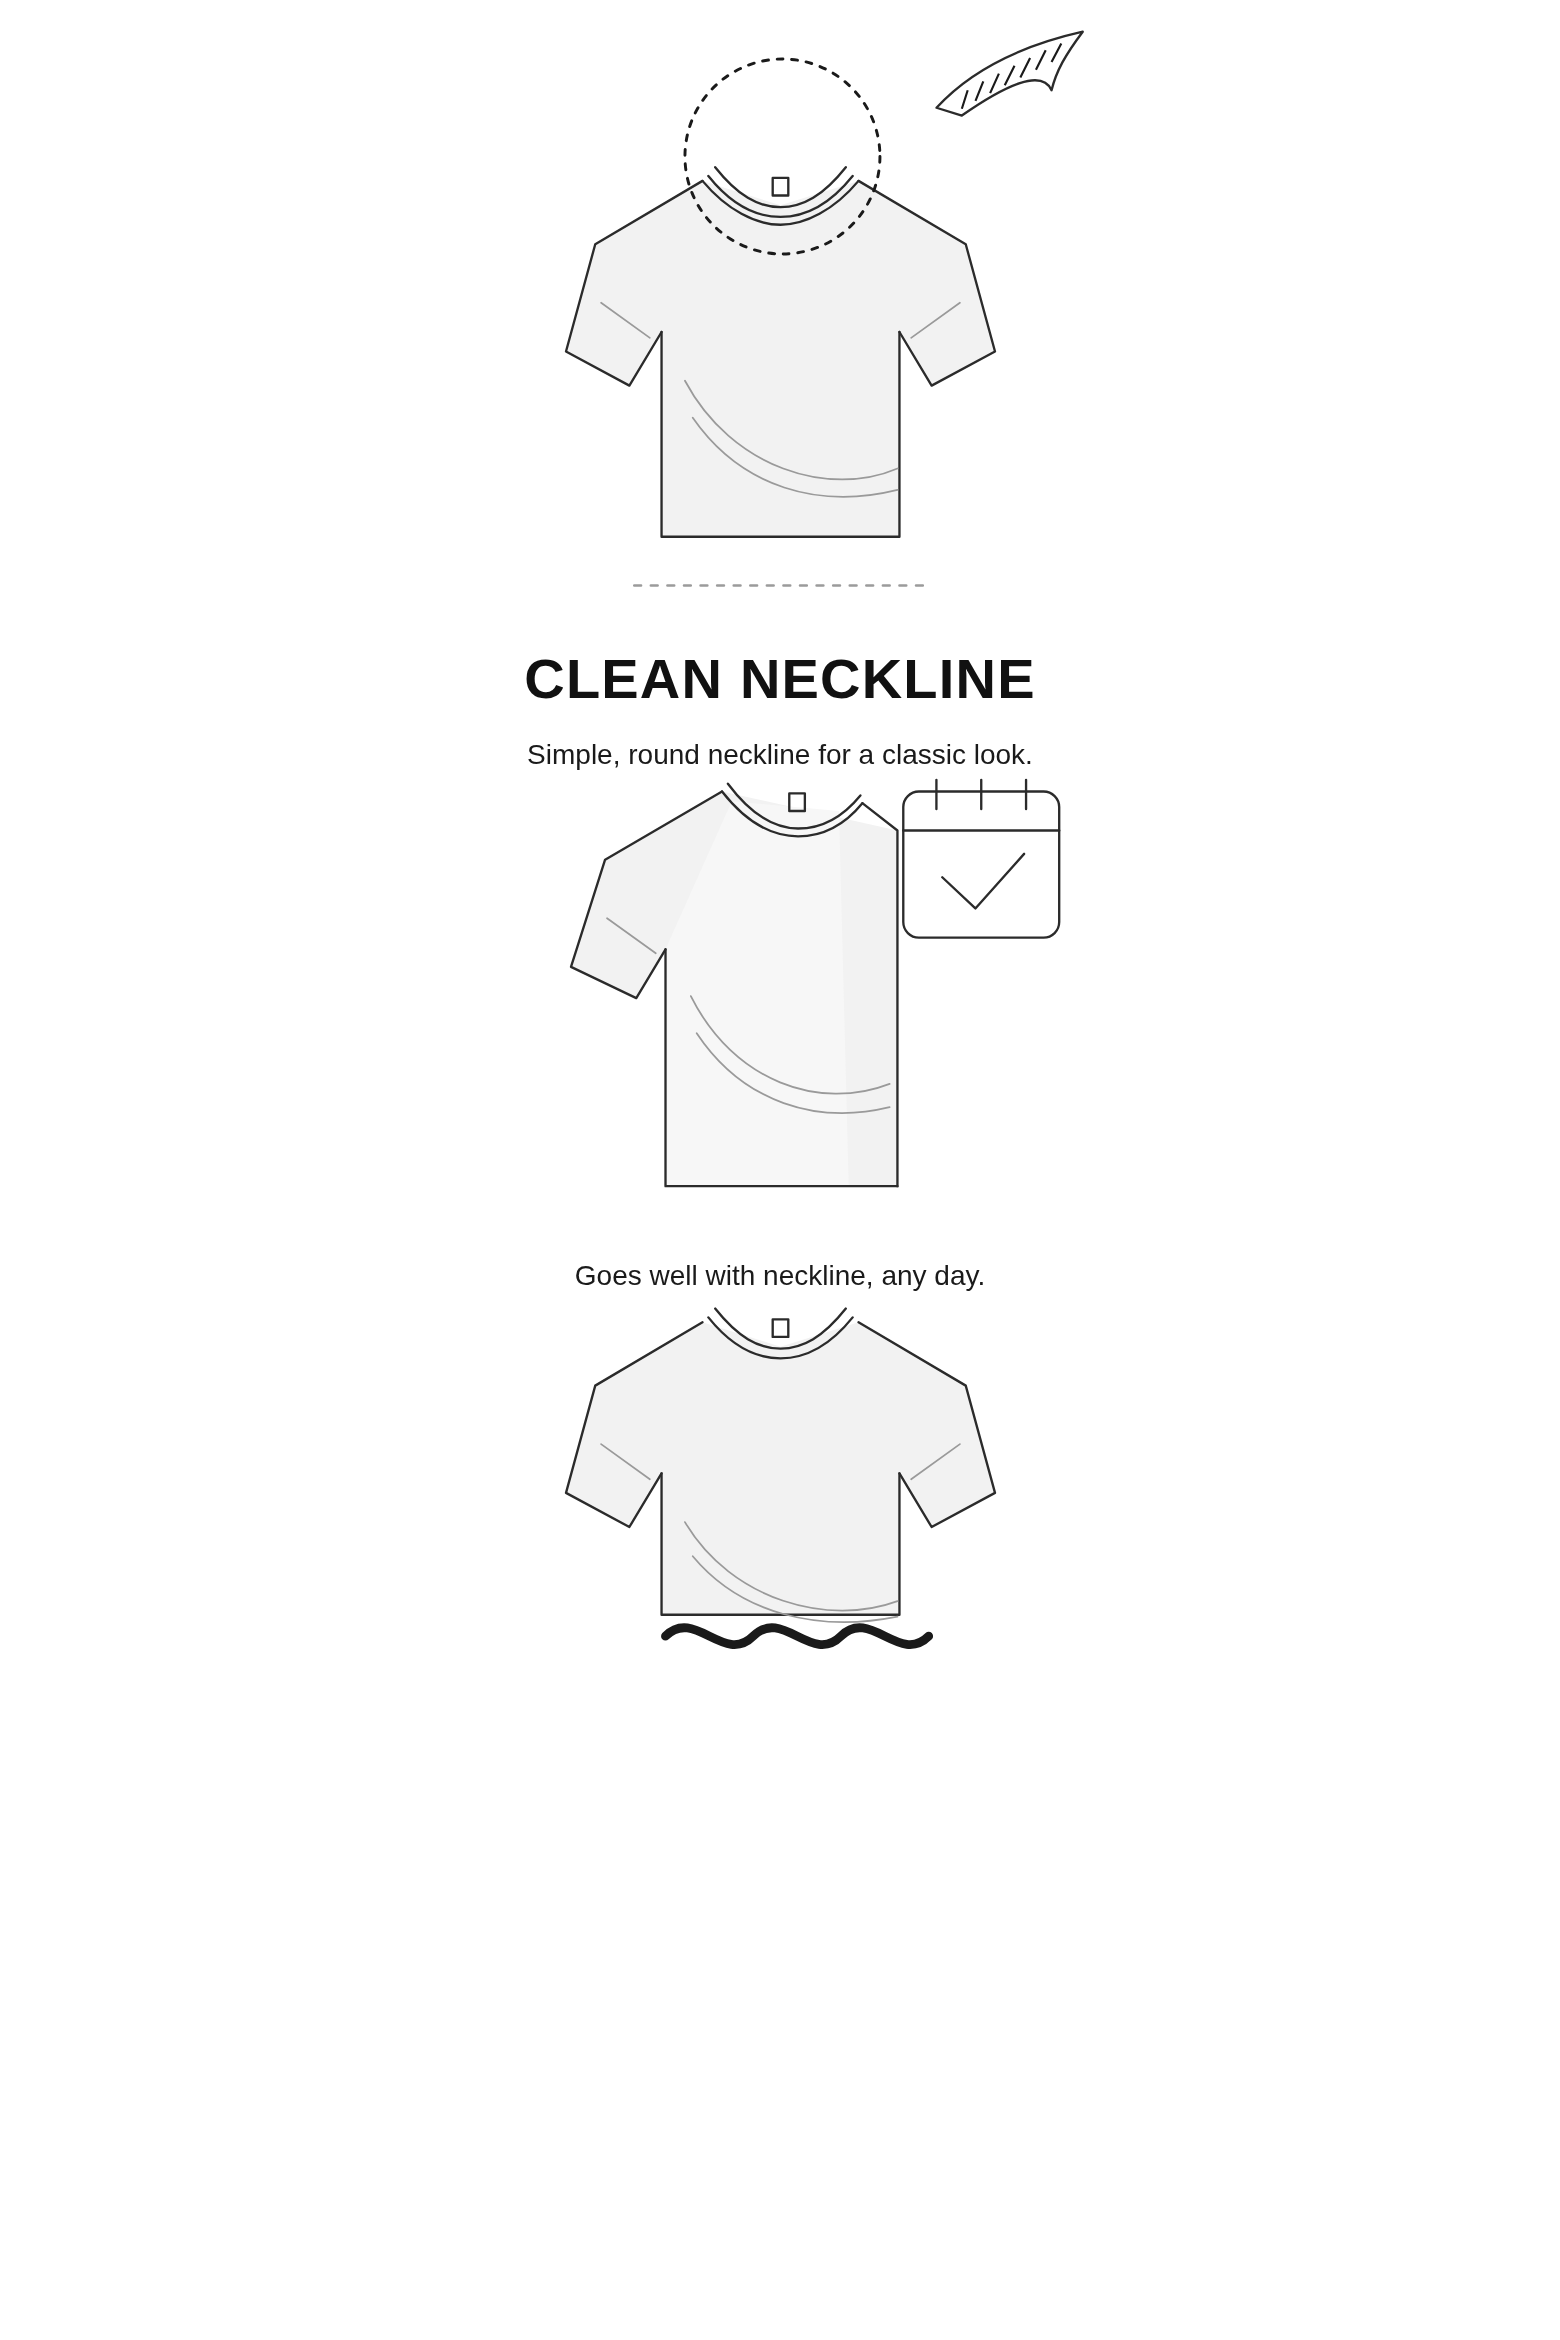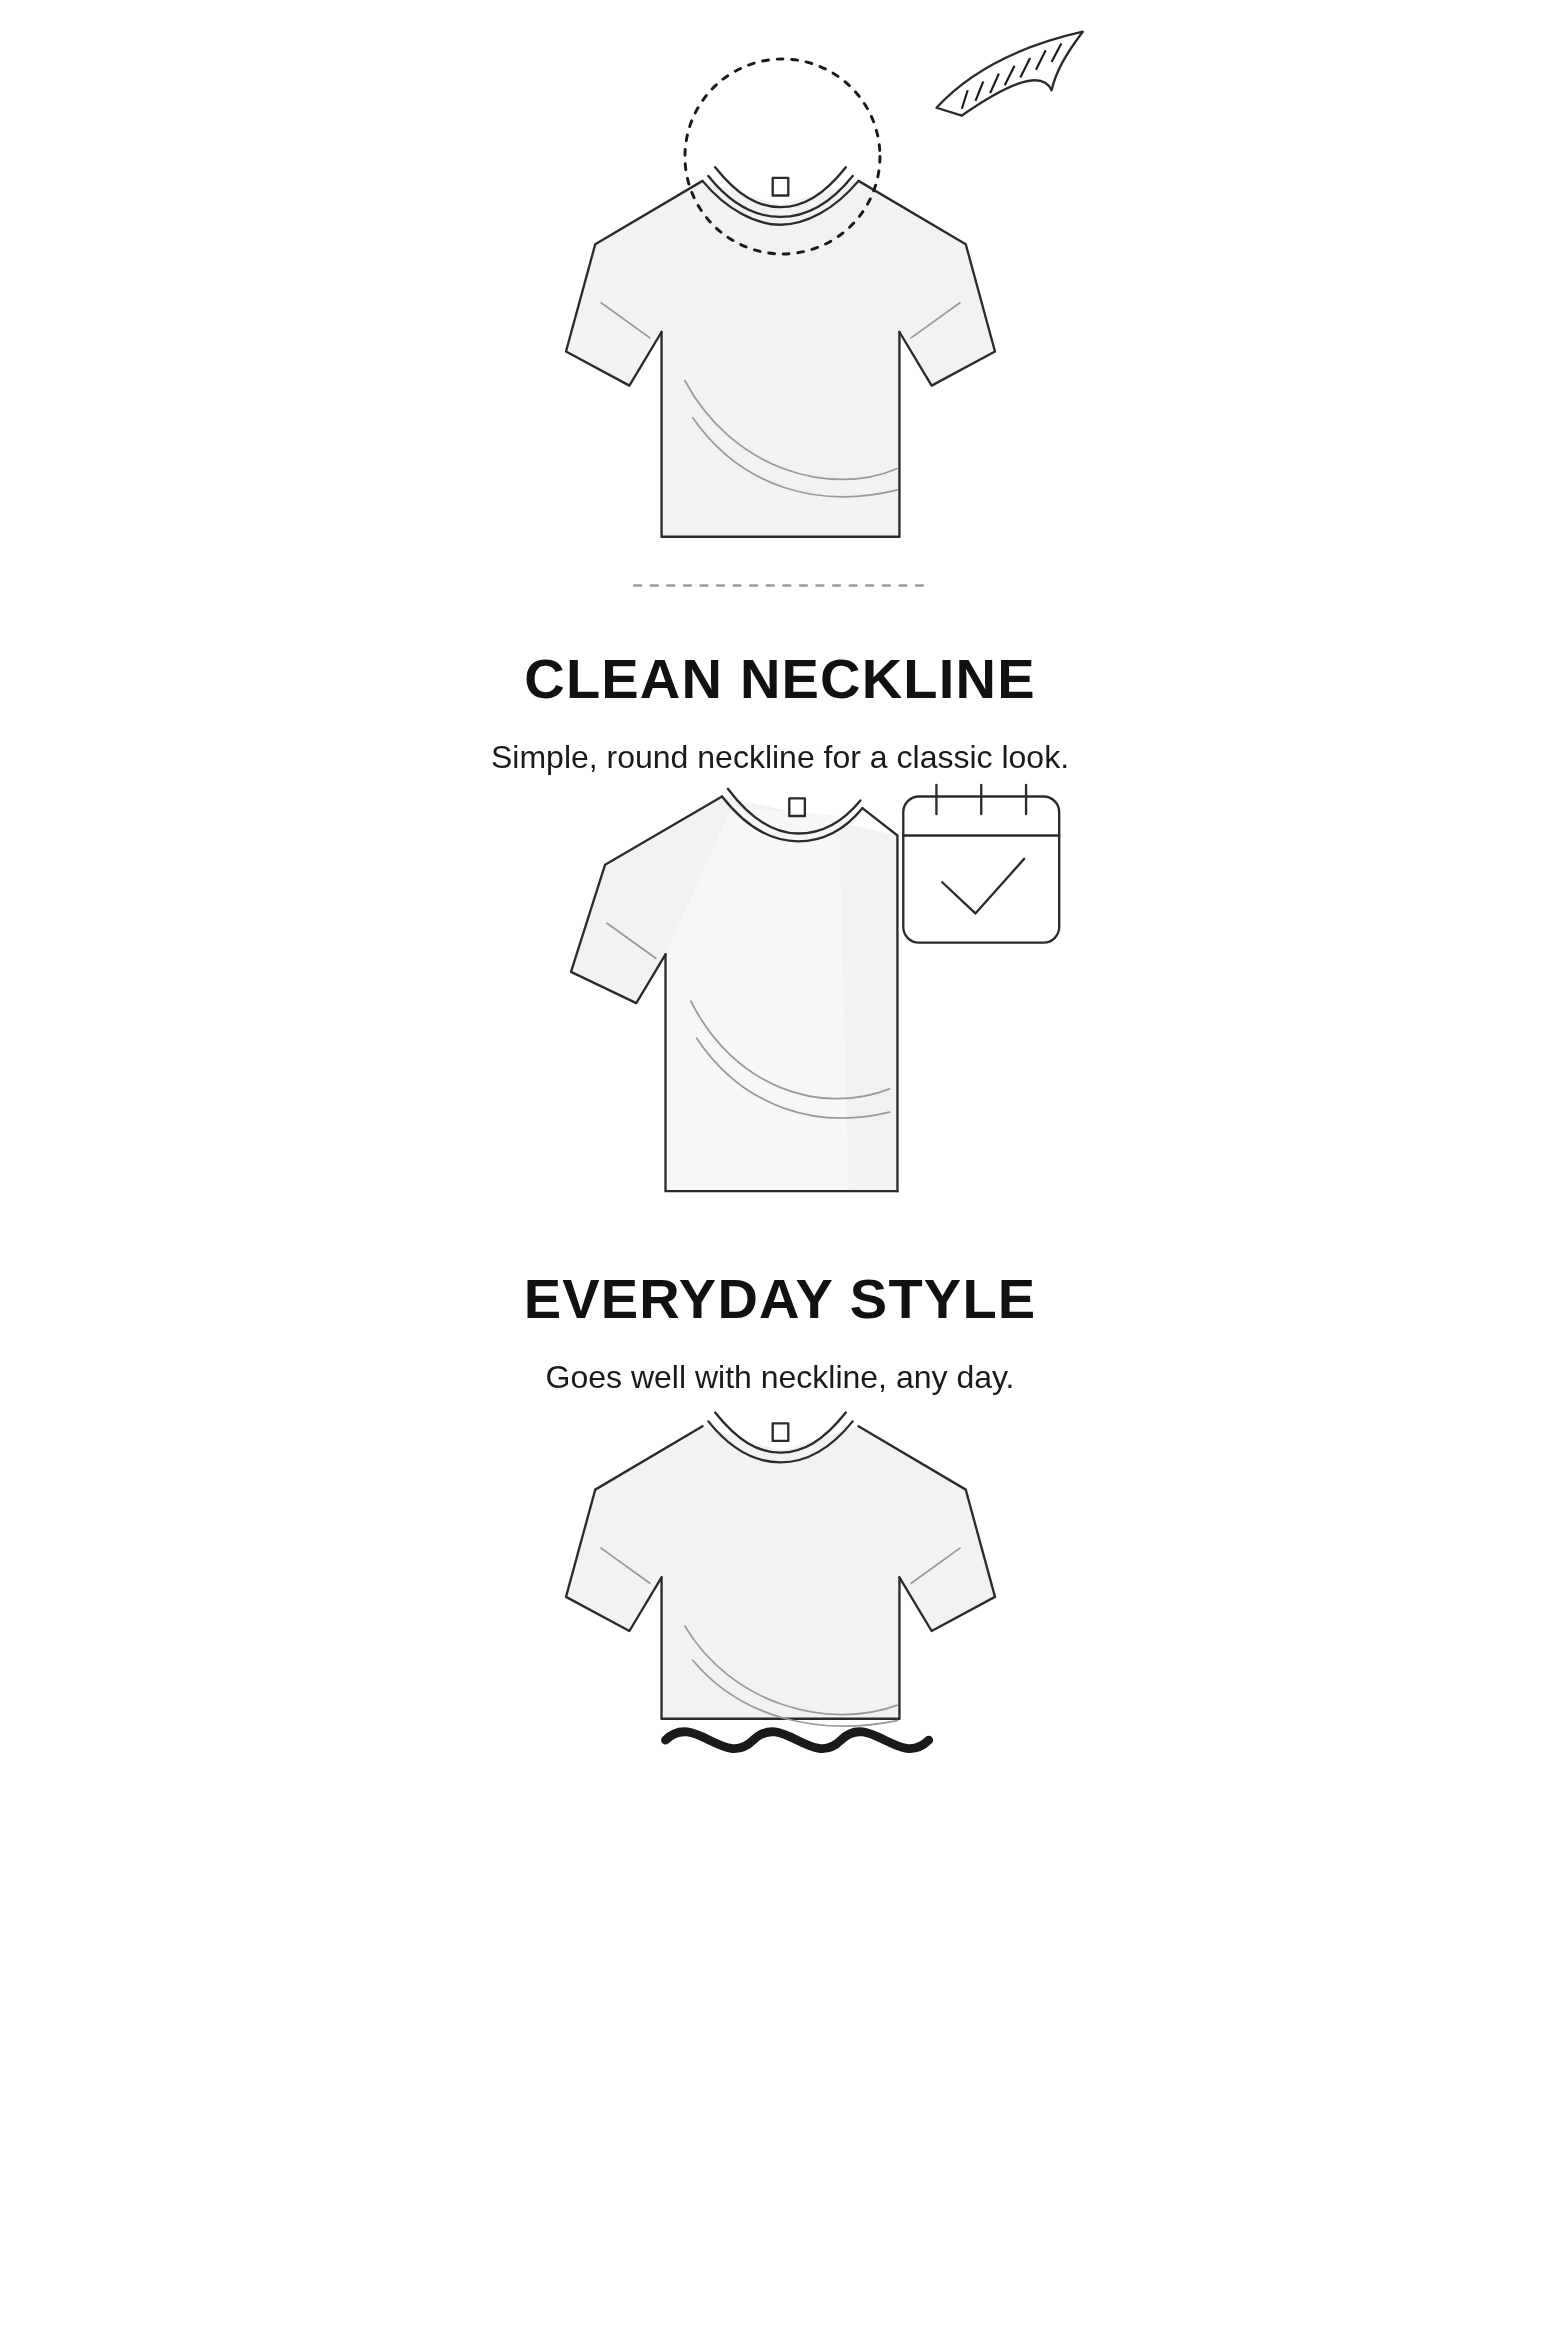--- a/index.html
+++ b/index.html
@@ -45,21 +45,21 @@
   .headline {
     font-size: 56px;
     font-weight: 700;
     letter-spacing: 1.2px;
     text-align: center;
     color: #111111;
     line-height: 1.1;
     margin-top: 33px;
   }
   .subline {
-    font-size: 32px;
+    font-size: 28px;
     font-weight: 400;
     text-align: center;
     color: #1a1a1a;
     line-height: 1.2;
     margin-top: 29px;
   }
   .shirt-fill { fill: #f2f2f2; }
   .shirt-fill-light { fill: #f7f7f7; }
   .stroke { fill: none; stroke: #2b2b2b; stroke-width: 2.4; stroke-linejoin: round; stroke-linecap: round; }
   .stroke-thin { fill: none; stroke: #9a9a9a; stroke-width: 1.8; stroke-linecap: round; }
@@ -125,21 +125,20 @@
         <path class="stroke-thin" d="M294,268 C342,340 418,362 492,344"></path>
 
         <g>
           <rect class="stroke" x="506" y="20" width="160" height="150" rx="16" fill="#ffffff"></rect>
           <path class="stroke" d="M506,60 L666,60"></path>
           <path class="stroke" d="M540,8 L540,38 M586,8 L586,38 M632,8 L632,38"></path>
           <path class="stroke" d="M546,108 L580,140 L630,84" stroke-width="7"></path>
         </g>
       </svg>
     </div>
-    <div class="headline">EVERYDAY STYLE</div>
     <div class="subline">Goes well with neckline, any day.</div>
   </section>
 
   <section class="feature feature-3">
     <div class="art art-3">
       <svg width="741" height="390" viewBox="0 0 760 400">
         <path class="shirt-fill" d="M300,30 L190,95 L160,205 L225,240 L258,185 L258,330 L502,330 L502,185 L535,240 L600,205 L570,95 L460,30 L380,55 Z"></path>
         <path class="stroke" d="M300,30 L190,95 L160,205 L225,240 L258,185"></path>
         <path class="stroke" d="M460,30 L570,95 L600,205 L535,240 L502,185"></path>
         <path class="stroke" d="M258,185 L258,330 L502,330 L502,185"></path>

